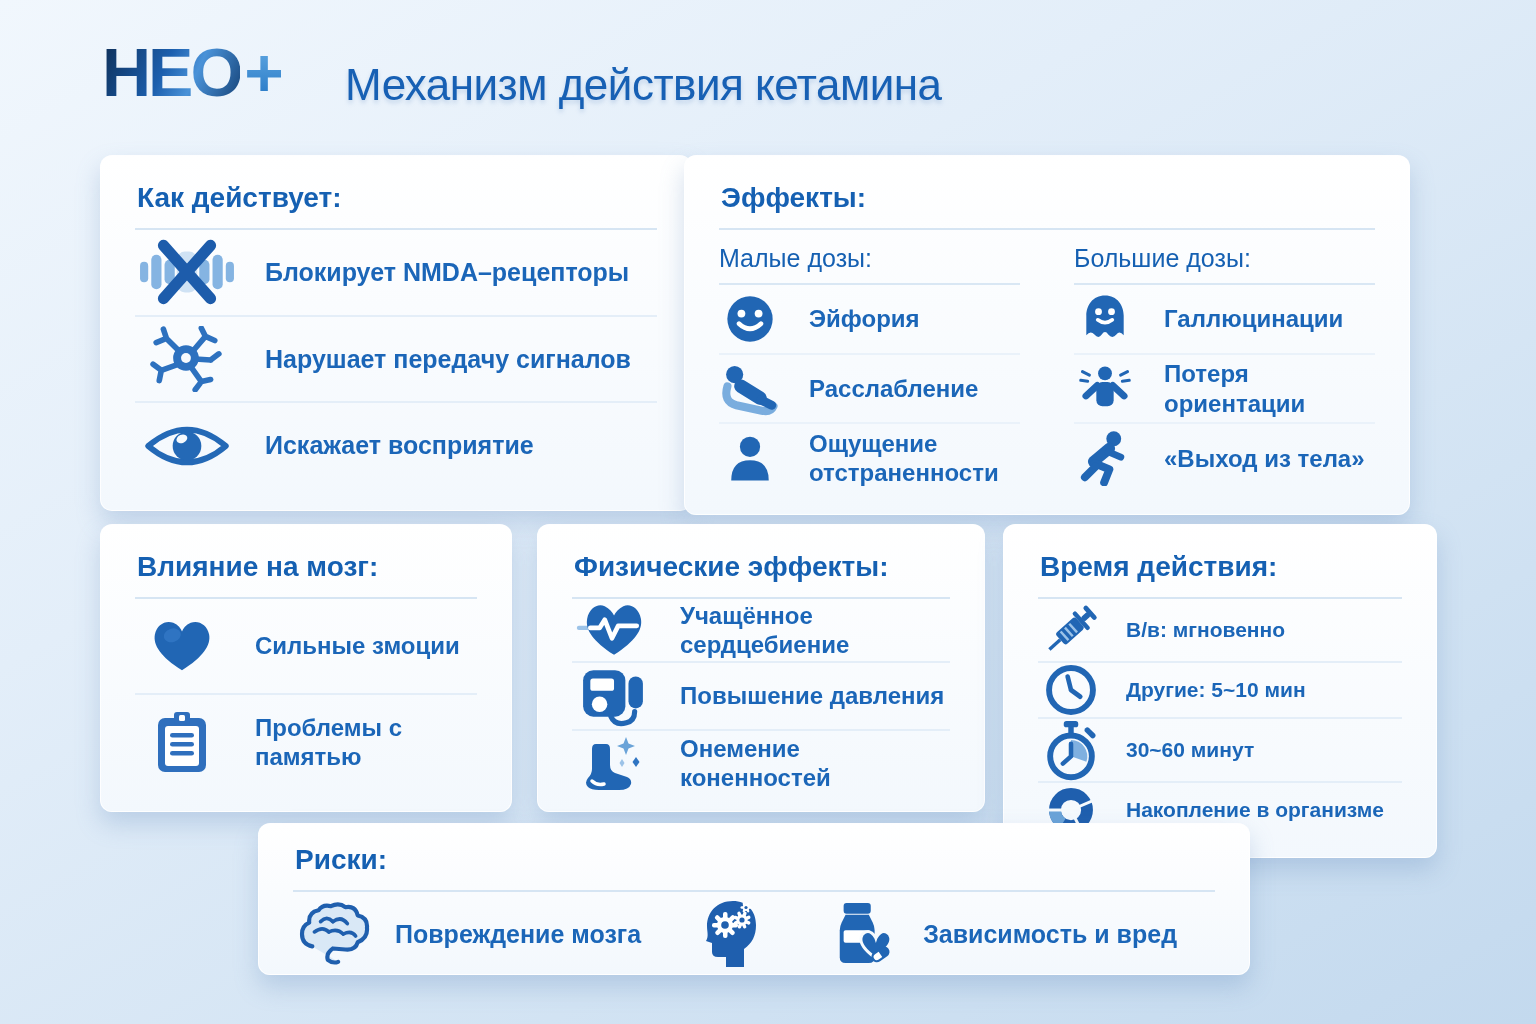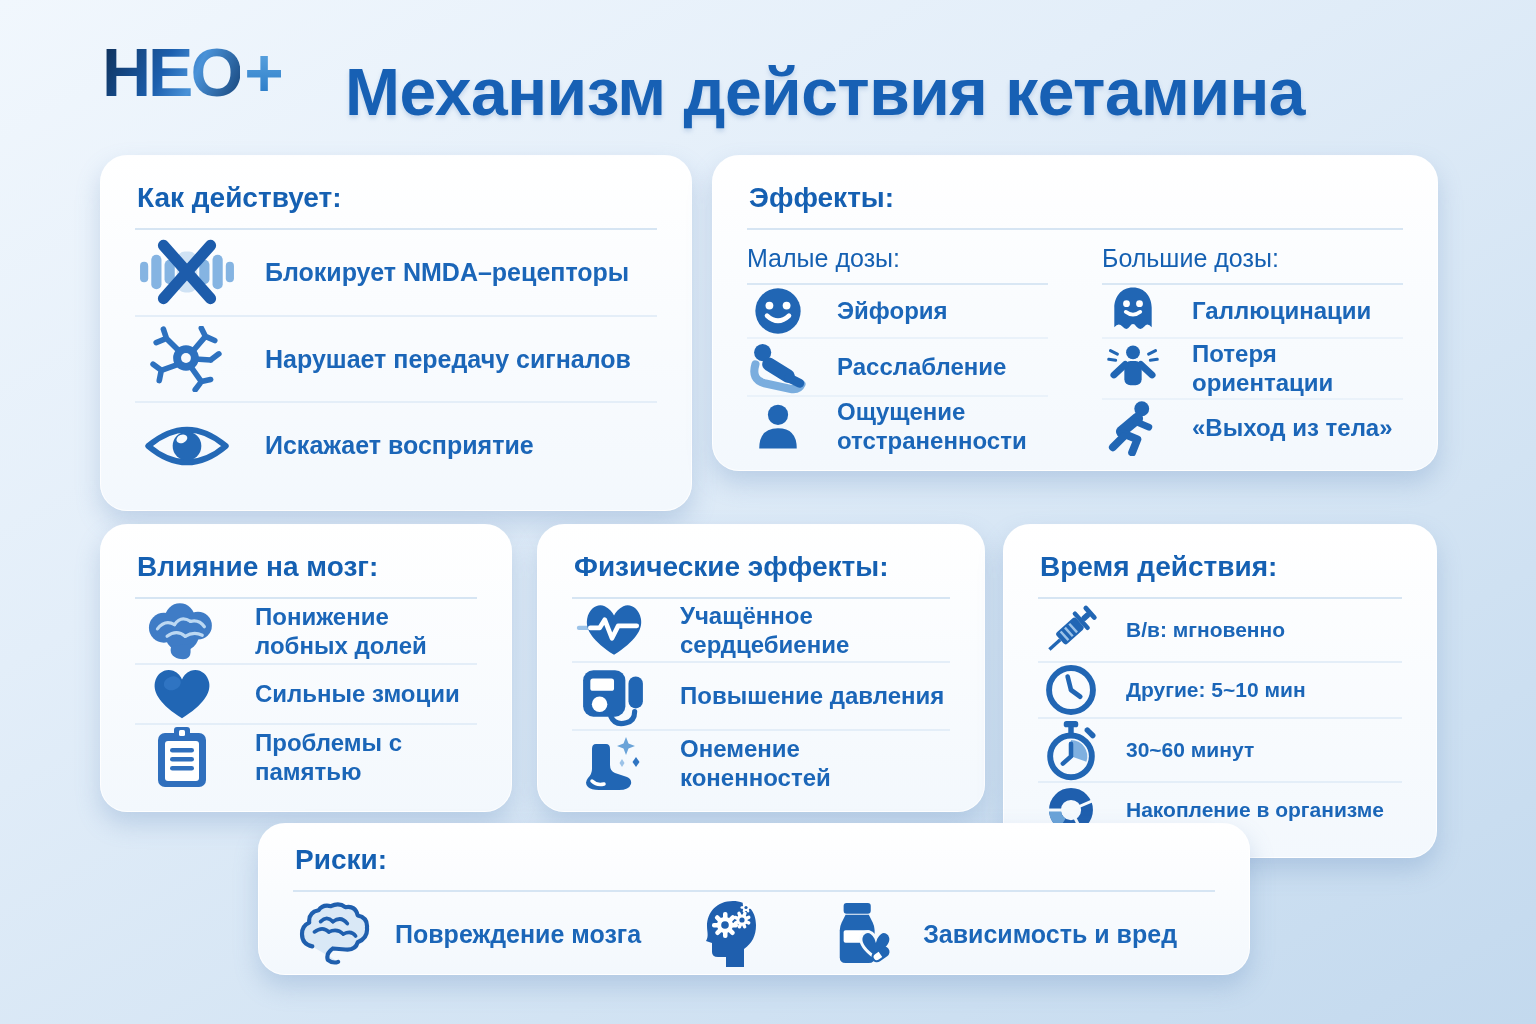--- a/index.html
+++ b/index.html
@@ -11,40 +11,40 @@
   
   .logo{position:absolute;left:102px;top:38px;font-size:68px;font-weight:900;letter-spacing:-3px;line-height:1}
   .logo .neo{color:#164a86}
   .logo .plus{color:#2f85cf;margin-left:4px}
   @supports (-webkit-background-clip:text){
     .logo .neo{background:linear-gradient(115deg,#0d2c52 0%,#1c5fae 45%,#4a92d8 65%,#123e72 100%);
       -webkit-background-clip:text;background-clip:text;color:transparent}
     .logo .plus{background:linear-gradient(180deg,#6db2e8 0%,#1b6fc0 100%);
       -webkit-background-clip:text;background-clip:text;color:transparent}
   }
-  .page-title{position:absolute;left:345px;top:54px;font-size:66px;font-weight:700;color:#1760b4;
+  .page-title{position:absolute;left:345px;top:60px;font-size:44px;font-weight:400;color:#1760b4;
     text-shadow:0 3px 4px rgba(125,160,205,.35);letter-spacing:-.5px}
 
   
   .card{position:absolute;box-sizing:border-box;
     background:linear-gradient(180deg,#ffffff 0%,#f3f8fd 100%);
-    border:1px solid rgba(255,255,255,.85);border-radius:27px;
+    border:1px solid rgba(255,255,255,.85);border-radius:12px;
     box-shadow:0 12px 24px rgba(98,138,188,.28);
     padding:22px 34px;display:flex;flex-direction:column}
   .card h2{margin:0;font-size:28px;font-weight:700;color:#1560b2;
     padding:4px 0 14px 2px;border-bottom:2px solid #d6e5f3}
   .rows{flex:1;display:flex;flex-direction:column}
   .row{flex:1;display:flex;align-items:center;gap:26px;border-bottom:2px solid #e4eef8}
   .row:last-child{border-bottom:none}
   .ic{display:flex;align-items:center;justify-content:center;flex:none}
   .lbl{font-size:25px;font-weight:700;color:#1b66b8;line-height:1.22}
 
   .card-how   {left:100px;top:155px;width:592px;height:356px}
   .card-how .ic{width:104px}
-  .card-effects{left:712px;top:155px;width:726px;height:316px}
+  .card-effects{left:684px;top:155px;width:726px;height:360px}
   .cols{flex:1;display:flex;gap:54px;margin-top:14px}
   .col{flex:1;display:flex;flex-direction:column}
   .col h3{margin:0;font-size:25px;font-weight:400;color:#1560b2;padding-bottom:10px;border-bottom:2px solid #d9e7f4}
   .col .rows .row{gap:28px;border-bottom:2px solid #eaf2fa}
   .col .rows .row:last-child{border-bottom:none}
   .col .ic{width:62px}
   .col .lbl{font-size:24px}
   .card-brain {left:100px;top:524px;width:412px;height:288px}
   .card-brain .ic{width:94px}
   .card-brain .lbl{font-size:24px}
@@ -206,41 +206,20 @@
       </div>
     </div>
   </div>
 </section>
 
 <section class="card card-brain">
   <h2>Влияние на мозг:</h2>
   <div class="rows">
     <div class="row">
       <span class="ic">
-        <svg width="84" height="64" viewBox="0 0 76 60">
-          <g fill="#3f7cc6">
-            <circle cx="21" cy="27" r="14"></circle>
-            <circle cx="36" cy="18" r="14"></circle>
-            <circle cx="53" cy="25" r="13"></circle>
-            <circle cx="38" cy="33" r="16"></circle>
-            <path d="M28 44 Q25 53 35 56 Q46 58 46 50 L46 42 Z"></path>
-          </g>
-          <g stroke="#bcd8f2" stroke-width="3" fill="none" stroke-linecap="round">
-            <path d="M15 28 Q22 19 31 24"></path>
-            <path d="M31 24 Q37 15 46 21"></path>
-            <path d="M46 21 Q54 19 59 26"></path>
-            <path d="M24 35 Q33 28 41 35"></path>
-            <path d="M41 35 Q49 30 57 34"></path>
-          </g>
-        </svg>
-      </span>
-      <span class="lbl">Понижение лобных долей</span>
-    </div>
-    <div class="row">
-      <span class="ic">
         <svg width="62" height="58" viewBox="0 0 64 58">
           <path d="M32 54 C10 40 2 28 4 17 C6 7 15 2 23 5 C28 7 31 11 32 14 C33 11 36 7 41 5 C49 2 58 7 60 17 C62 28 54 40 32 54 Z" fill="#2166b4"></path>
           <ellipse cx="22" cy="18" rx="9" ry="7" fill="#2f74c2" transform="rotate(-18 22 18)"></ellipse>
         </svg>
       </span>
       <span class="lbl">Сильные змоции</span>
     </div>
     <div class="row">
       <span class="ic">
         <svg width="56" height="64" viewBox="0 0 56 64">

